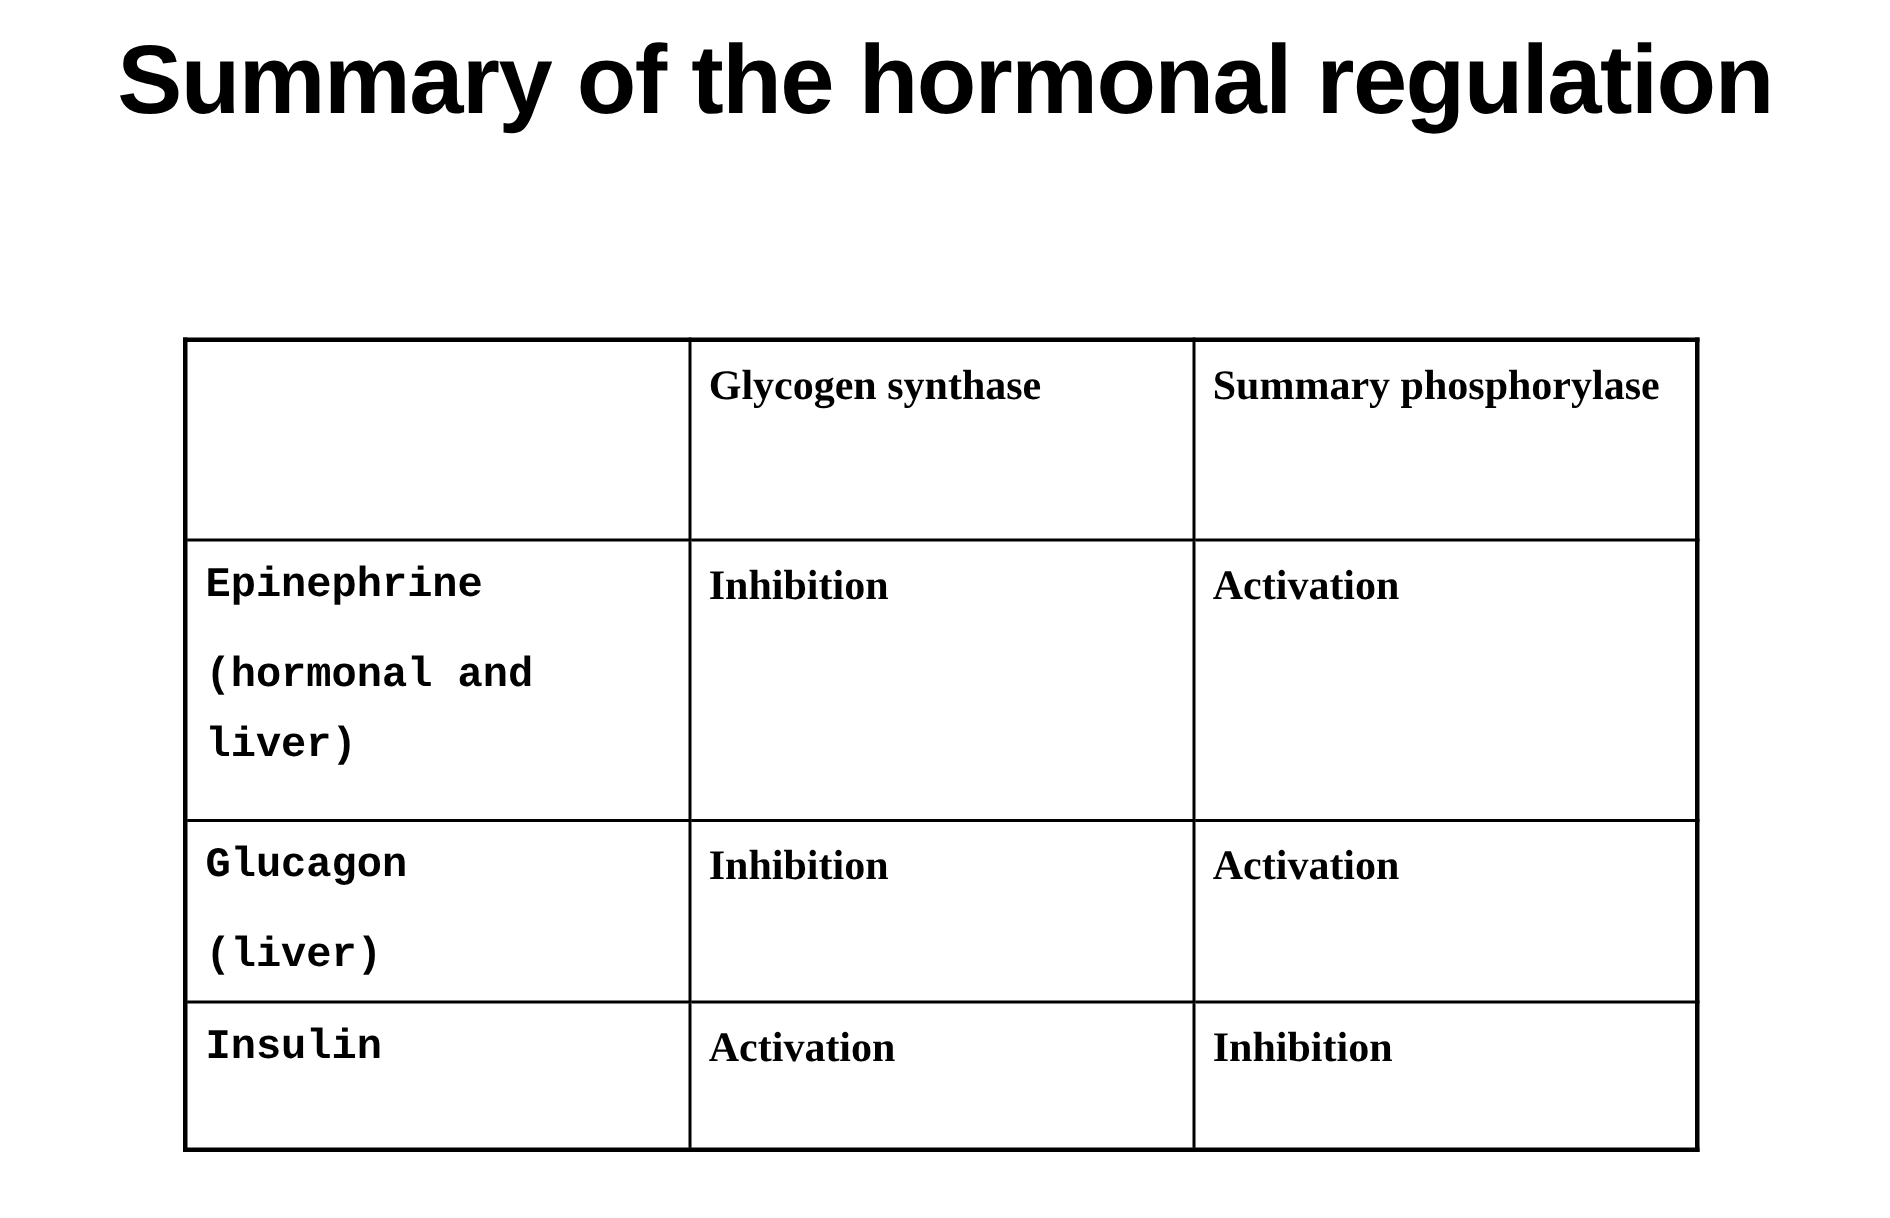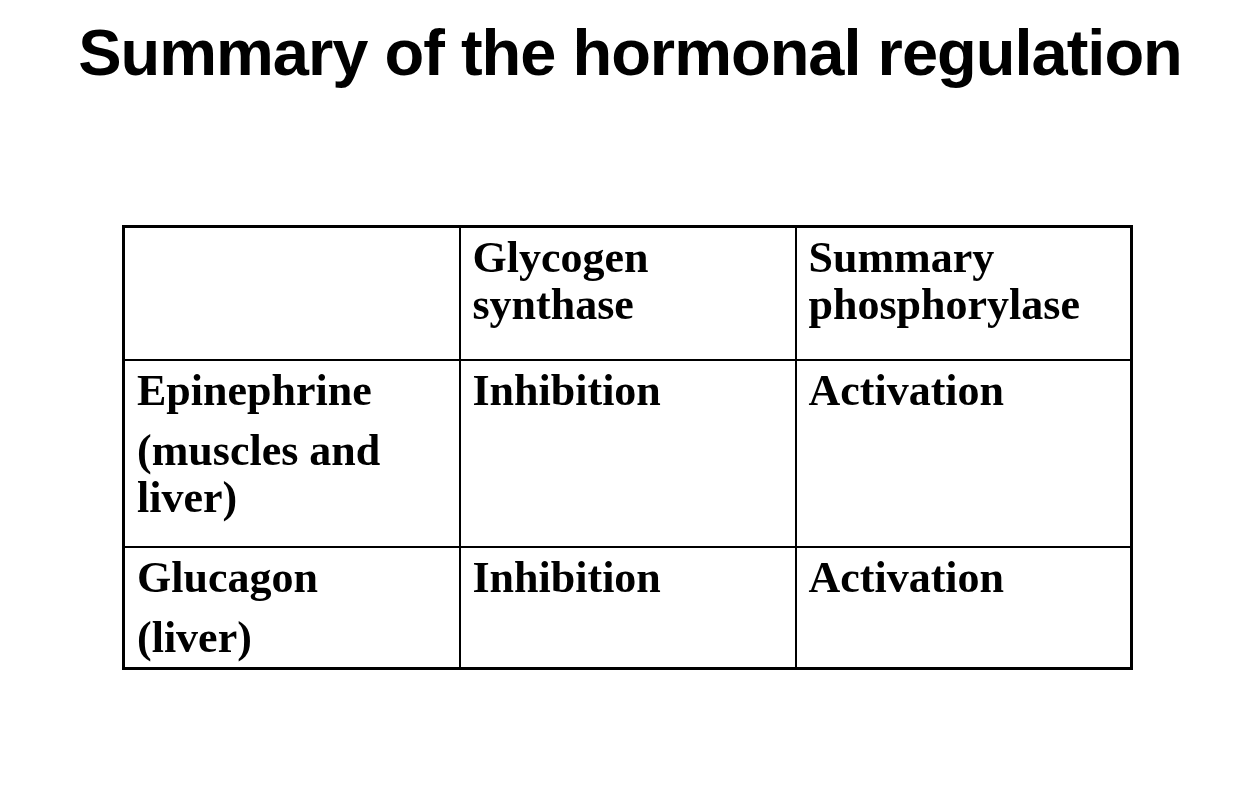--- a/index.html
+++ b/index.html
@@ -39,33 +39,34 @@
     background: #ffffff;
   }
   table.summary-table col { width: 336px; }
   table.summary-table td, table.summary-table th {
     border: 2px solid #000000;
     vertical-align: top;
     text-align: left;
     padding: 6px 10px 6px 12px;
     font-family: "Liberation Serif", serif;
     font-weight: bold;
-    font-size: 44px;
+    font-size: 28px;
     line-height: 47px;
     color: #000000;
     overflow: hidden;
   }
   table.summary-table { border: 3px solid #000000; }
   tr.row-header  { height: 133px; }
   tr.row-body-0  { height: 187px; }
   tr.row-body-1  { height: 107px; }
   tr.row-body-2  { height: 99px; }
   td p, th p {
     margin: 0;
     padding: 0;
+    font-family: Liberation Mono, monospace;
   }
   td p + p, th p + p {
     margin-top: 13px;
   }
 </style>
 </head>
 <body>
 
 <div class="page">
 
@@ -81,29 +82,36 @@
     </colgroup>
     <tbody>
         <tr class="row-header">
       <th></th>
       <th>Glycogen synthase</th>
       <th>Summary phosphorylase</th>
     </tr>
     <tr class="row-body-0">
       <td>
             <p>Epinephrine</p>
-            <p>(muscles and liver)</p>
+            <p>(hormonal and liver)</p>
           </td>
       <td>Inhibition</td>
       <td>Activation</td>
     </tr>
     <tr class="row-body-1">
       <td>
             <p>Glucagon</p>
             <p>(liver)</p>
           </td>
       <td>Inhibition</td>
       <td>Activation</td>
     </tr>
+    <tr class="row-body-2">
+      <td>
+            <p>Insulin</p>
+          </td>
+      <td>Activation</td>
+      <td>Inhibition</td>
+    </tr>
   </tbody>
     </table>
 
 </div>
 
 </body></html>

